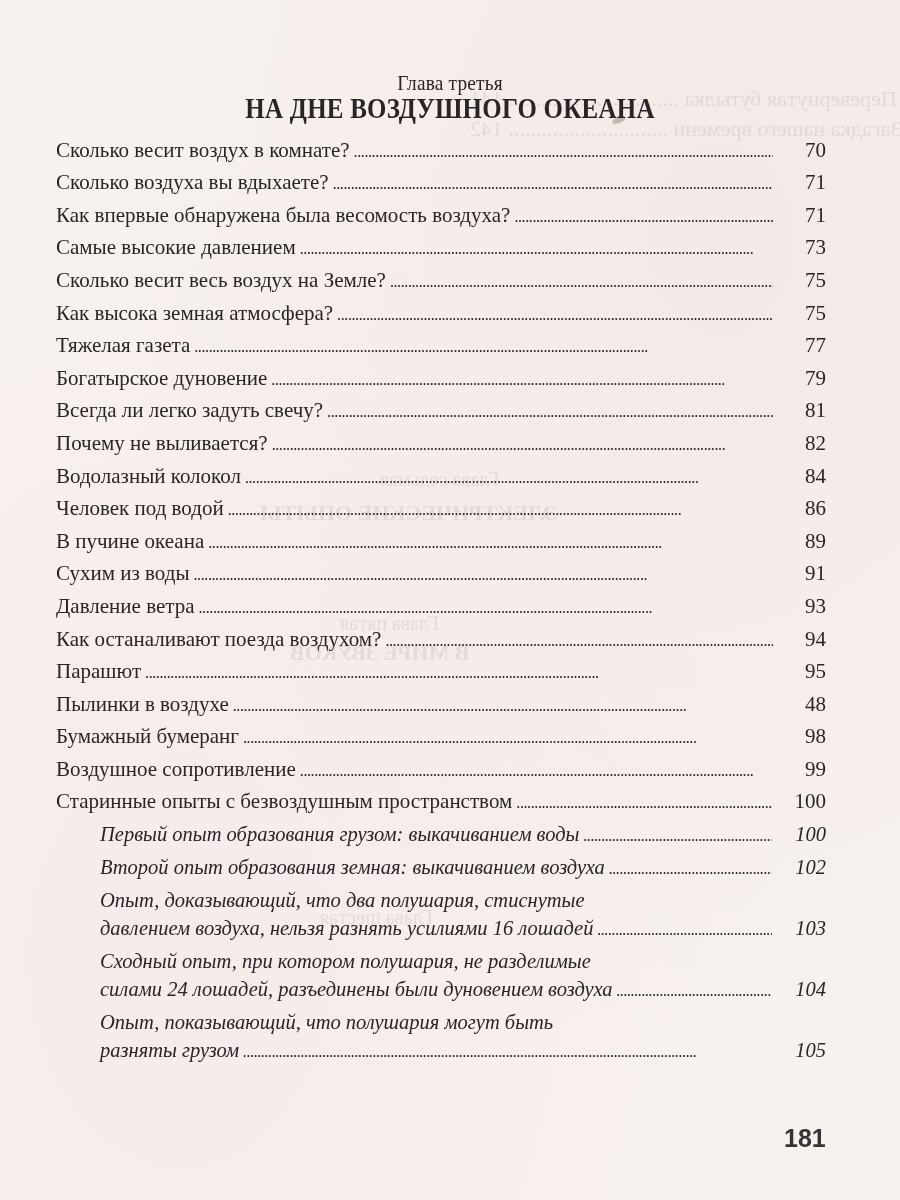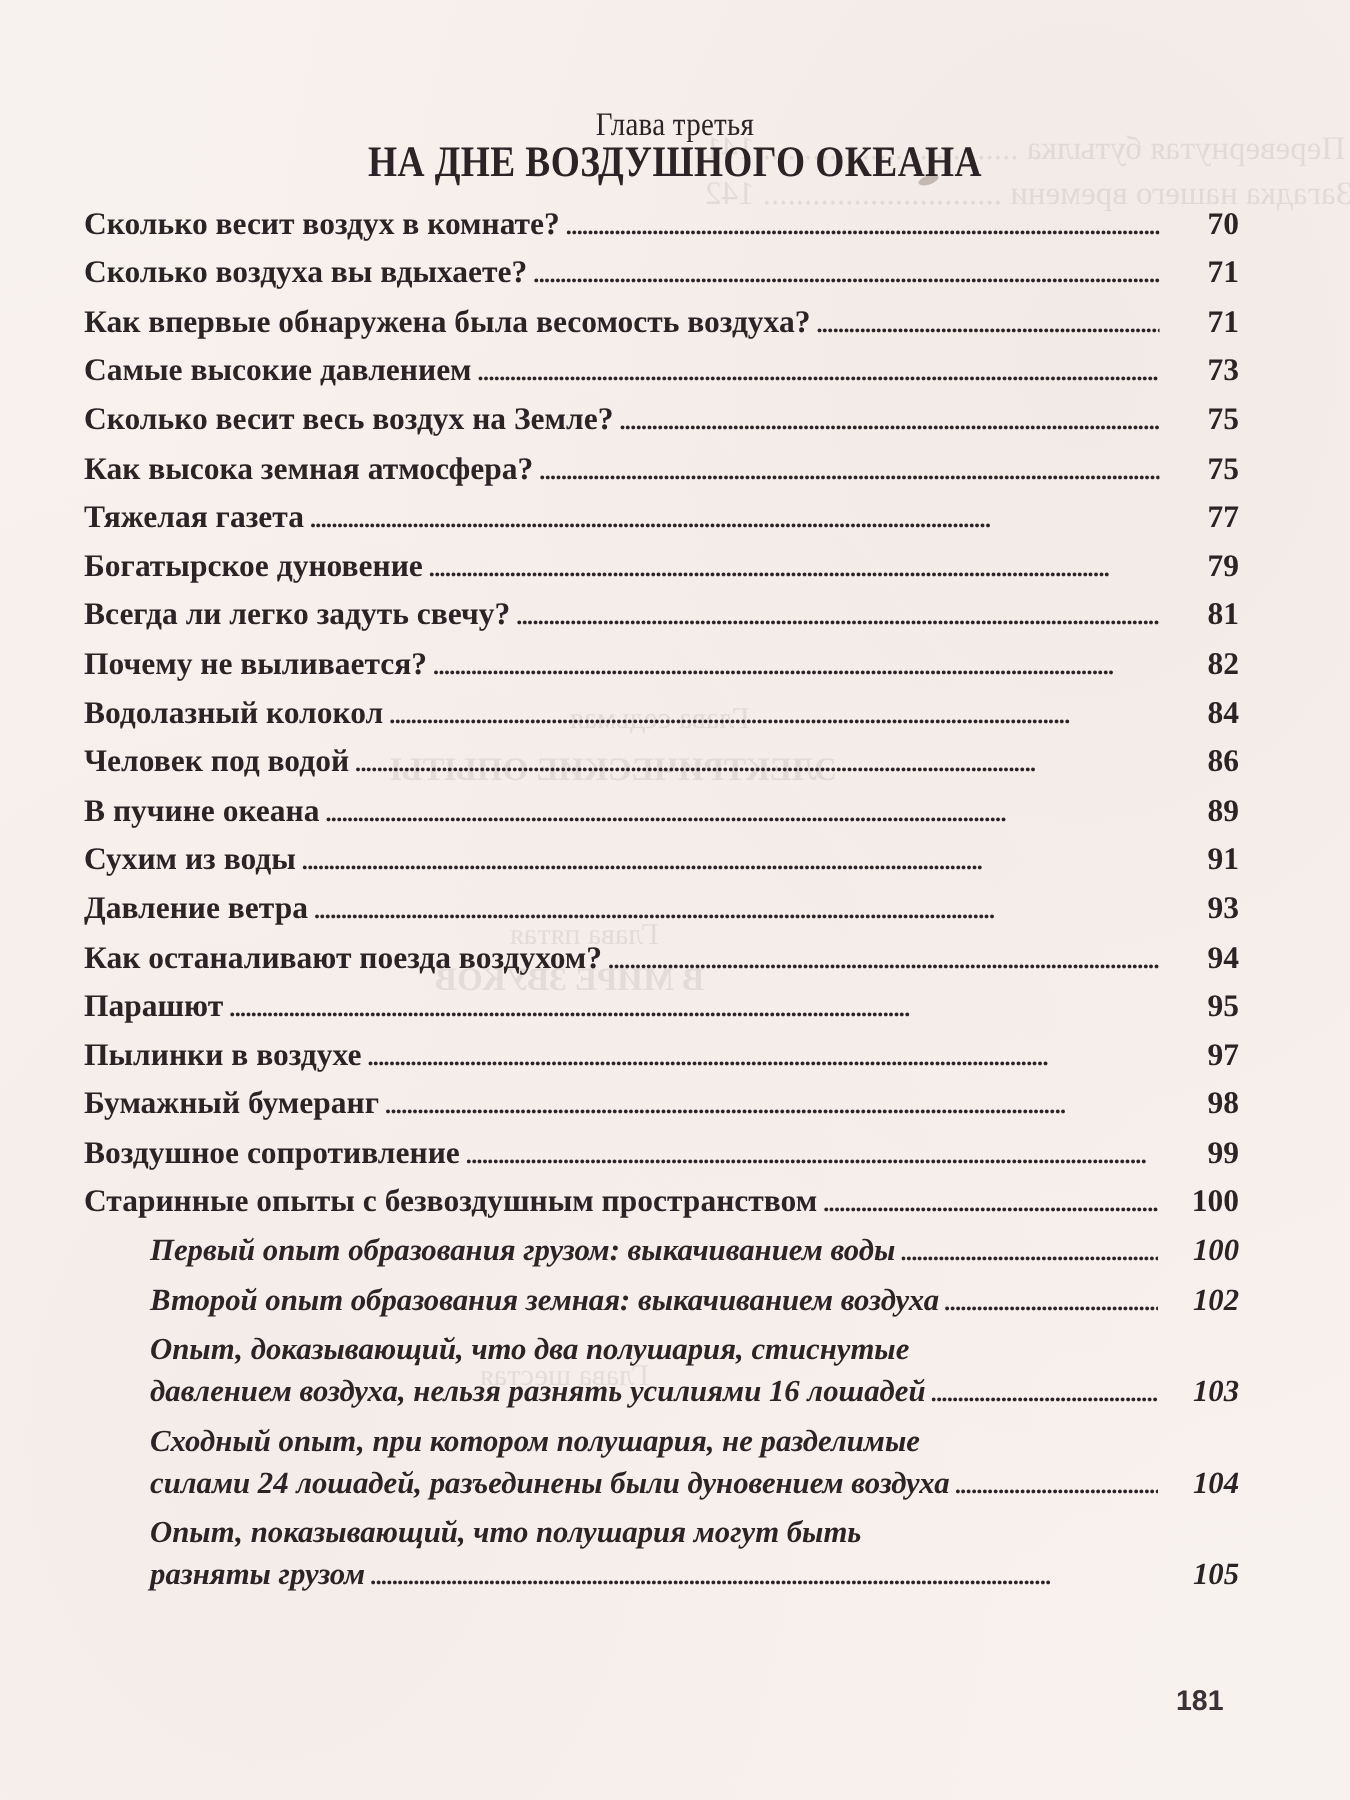--- a/index.html
+++ b/index.html
@@ -53,21 +53,20 @@
       font-weight: bold;
       transform: scaleX(0.86);
       transform-origin: 450px 0;
       letter-spacing: 0.3px;
     }
     .toc {
       position: absolute;
       left: 56px;
       top: 132px;
       width: 770px;
-      font-weight: bold;
     }
     .entry {
       position: relative;
       height: 32.6px;
       display: flex;
       align-items: flex-end;
       font-size: 21px;
       line-height: 26px;
     }
     .entry .row {
@@ -118,21 +117,21 @@
     }
     .sub.multi .row {
       height: 28px;
     }
     .page-footer {
       position: absolute;
       left: 784px;
       top: 1124px;
       font-family: "Liberation Sans", "DejaVu Sans", sans-serif;
       font-weight: bold;
-      font-size: 19px;
+      font-size: 25px;
       color: #3a3236;
     }
     .smudge {
       position: absolute;
       left: 612px; top: 117px;
       width: 14px; height: 6px;
       background: rgba(110,90,80,0.35);
       border-radius: 50%;
       transform: rotate(-20deg);
     }
@@ -273,21 +272,21 @@
         <div class="row">
           <span class="title">Парашют</span>
           <span class="leader"></span>
           <span class="page-num">95</span>
         </div>
       </div>
     <div class="entry">
         <div class="row">
           <span class="title">Пылинки в воздухе</span>
           <span class="leader"></span>
-          <span class="page-num">97</span>
+          <span class="page-num">48</span>
         </div>
       </div>
     <div class="entry">
         <div class="row">
           <span class="title">Бумажный бумеранг</span>
           <span class="leader"></span>
           <span class="page-num">98</span>
         </div>
       </div>
     <div class="entry">

